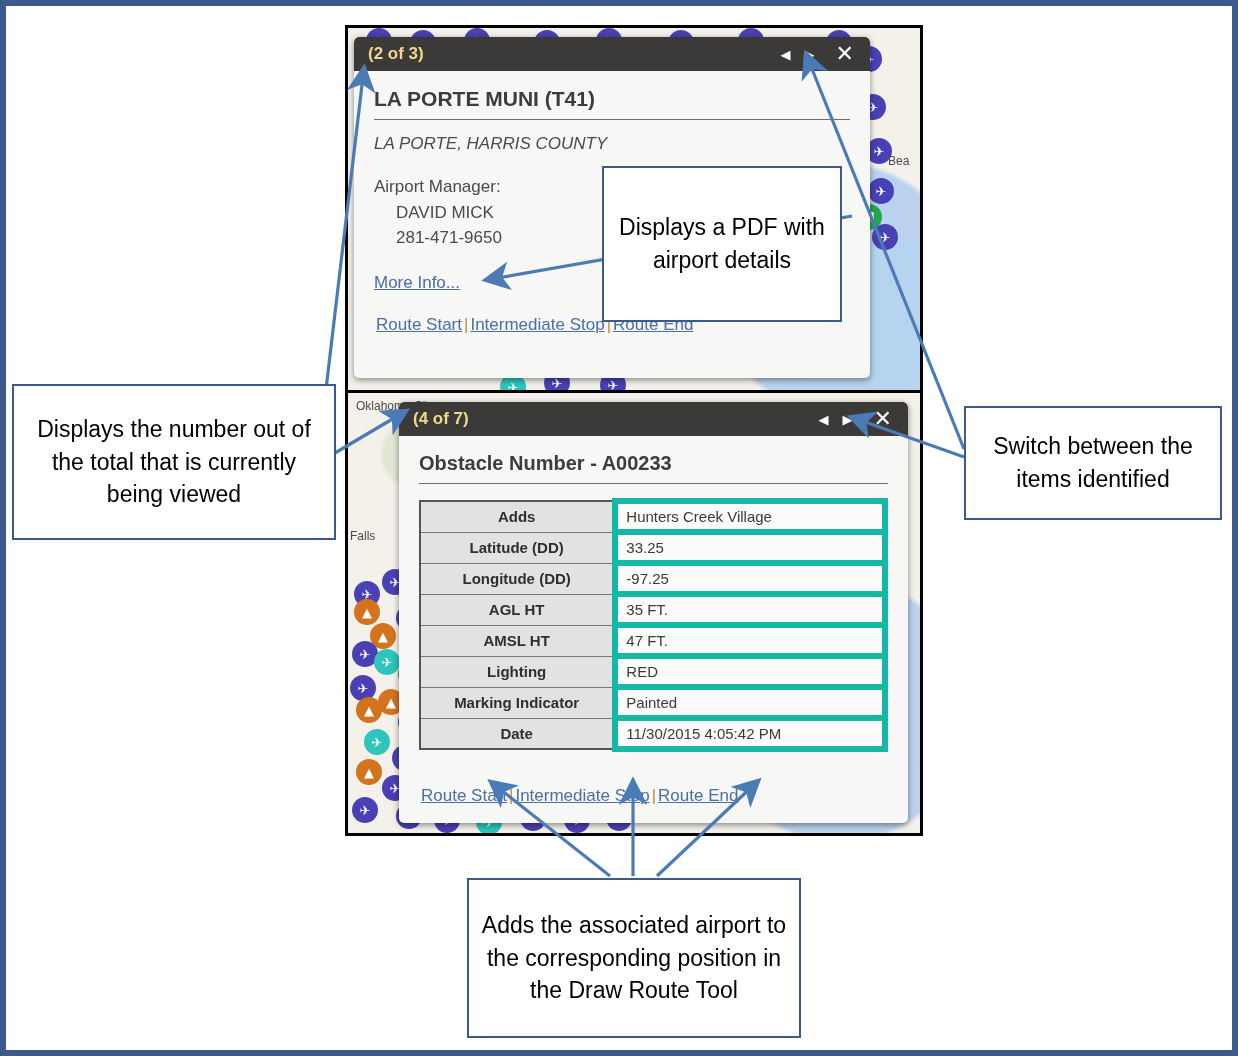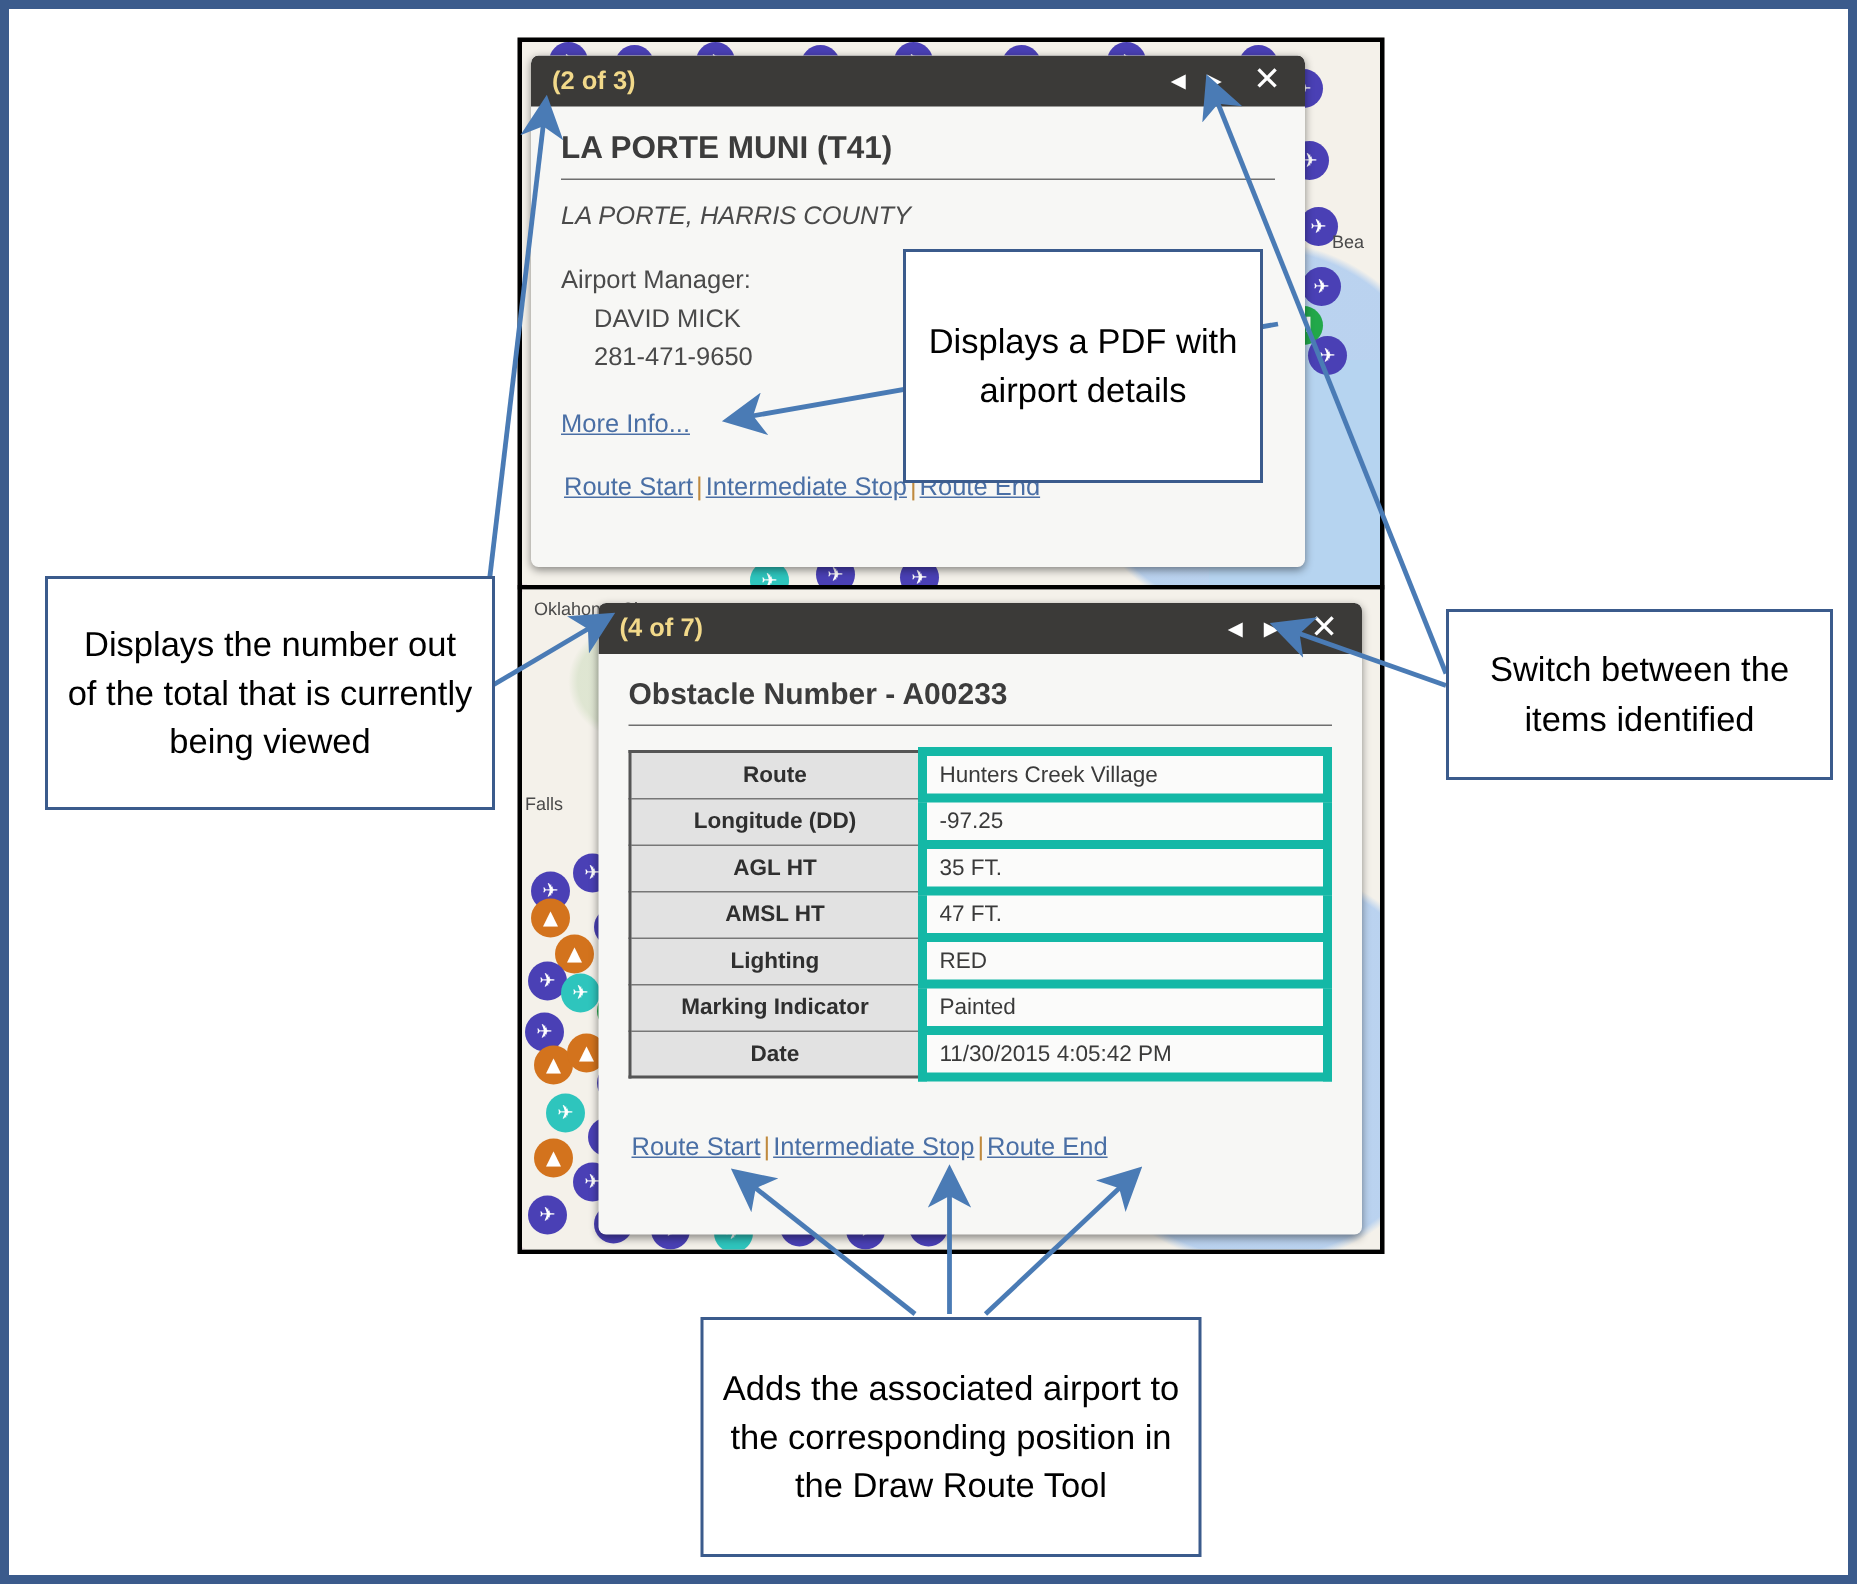--- a/index.html
+++ b/index.html
@@ -292,22 +292,26 @@
         <span class="nav-btn">◀</span>
         <span class="nav-btn">▶</span>
         <span class="close-btn">✕</span>
       </div>
       <div class="popup-body">
         <h2 class="popup-title" style="font-size:20px;">Obstacle Number - A00233</h2>
         <hr class="popup-rule">
         <table class="obst-table">
           <tbody id="obst-tbody">
               <tr>
-                <th>Route</th>
+                <th>Adds</th>
                 <td>Hunters Creek Village</td>
+              </tr>
+              <tr>
+                <th>Latitude (DD)</th>
+                <td>33.25</td>
               </tr>
               <tr>
                 <th>Longitude (DD)</th>
                 <td>-97.25</td>
               </tr>
               <tr>
                 <th>AGL HT</th>
                 <td>35 FT.</td>
               </tr>
               <tr>
@@ -354,21 +358,21 @@
       <path d="M846,210 L480,274"></path>
 
       <path d="M604,870 L485,776"></path>
 
       <path d="M627,870 L627,775"></path>
 
       <path d="M651,870 L752,775"></path>
     </g>
   </svg>
 
-  <div class="callout" style="left:24px;top:378px;width:300px;height:156px;">Displays the number out of the total that is currently being viewed</div>
+  <div class="callout" style="left:6px;top:378px;width:324px;height:156px;">Displays the number out of the total that is currently being viewed</div>
 
   <div class="callout" style="left:596px;top:160px;width:240px;height:156px;">Displays a PDF with airport details</div>
 
   <div class="callout" style="left:958px;top:400px;width:258px;height:114px;">Switch between the items identified</div>
 
   <div class="callout" style="left:461px;top:872px;width:334px;height:160px;">Adds the associated airport to the corresponding position in the Draw Route Tool</div>
 
 </div>
 
 </body></html>

